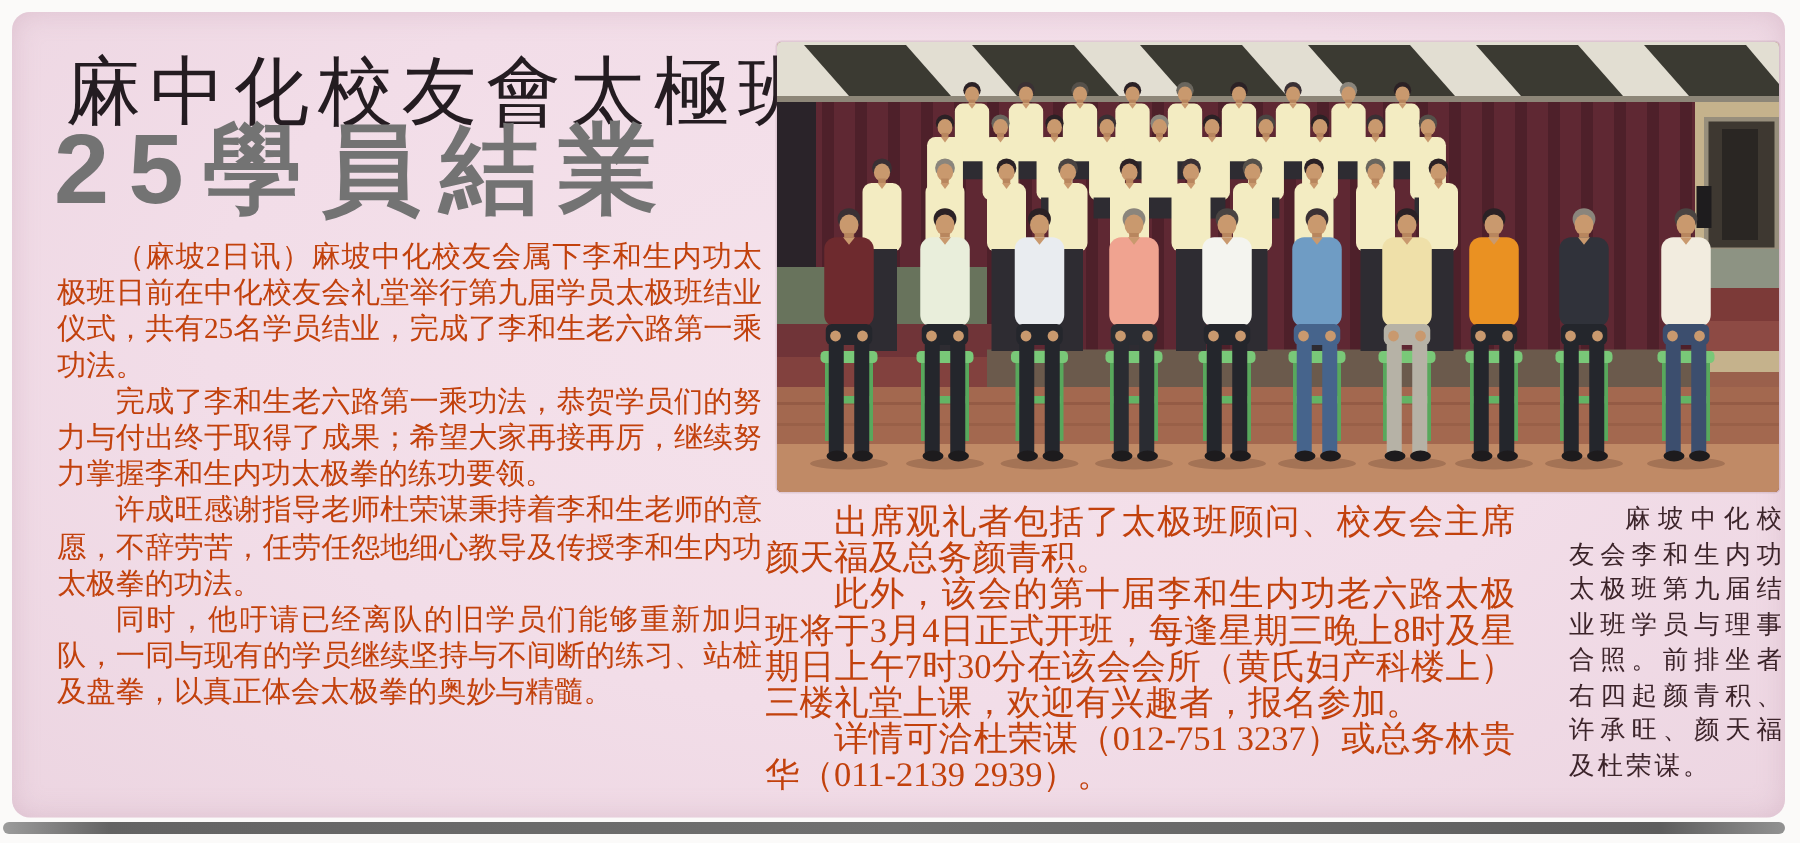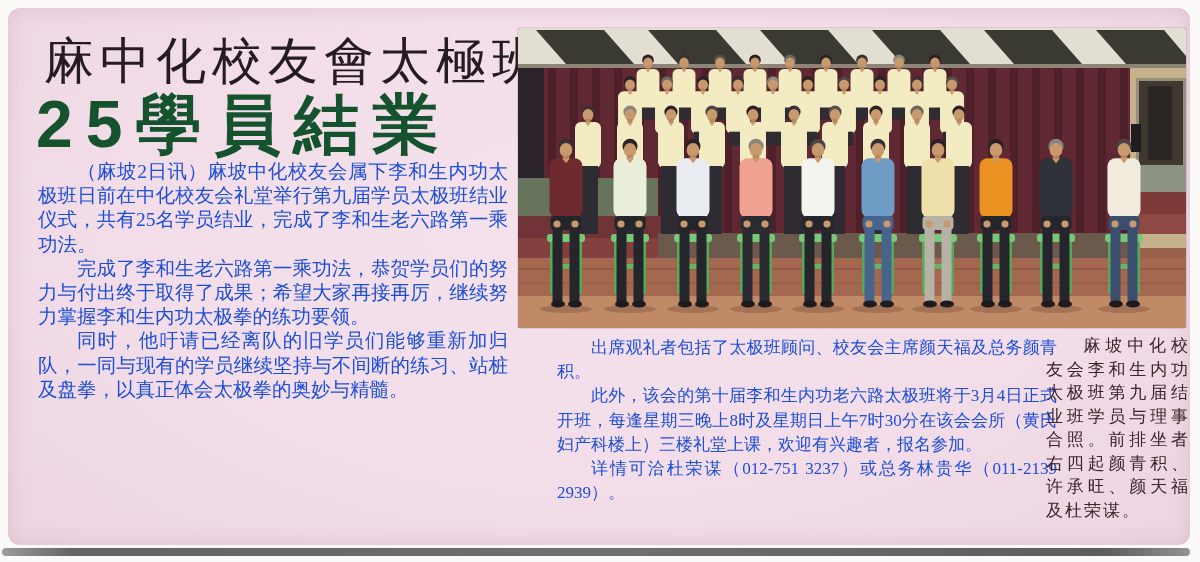--- a/index.html
+++ b/index.html
@@ -22,34 +22,34 @@
     border-radius:5px;
     filter:blur(.4px);
   }
   .kicker{
     position:absolute;left:44px;top:28px;
     font-size:50px;letter-spacing:6px;color:#241c21;
     font-family:"Liberation Serif", serif;font-weight:500;
     white-space:nowrap;
   }
   .title{
-    position:absolute;left:36px;top:80px;
-    font-size:66px;font-weight:900;letter-spacing:13px;color:#14532d;
+    position:absolute;left:36px;top:68px;
+    font-size:66px;font-weight:900;letter-spacing:13px;color:#737373;
     font-family:"Liberation Sans", sans-serif;
     white-space:nowrap;
   }
-  .col{color:#1d4ed8;text-align:justify;text-justify:inter-ideograph;}
+  .col{color:#c2410c;text-align:justify;text-justify:inter-ideograph;}
   .col p{margin:0;text-indent:2em;}
   .left-col{
     position:absolute;left:38px;top:160px;width:470px;
     font-size:19.5px;line-height:24.2px;
   }
   .mid-col{
-    position:absolute;left:557px;top:336px;width:500px;
-    font-size:17px;line-height:24.2px;
+    position:absolute;left:510px;top:336px;width:500px;
+    font-size:23px;line-height:24.2px;
   }
   .caption-col{
     position:absolute;left:1046px;top:334px;width:144px;
     font-size:17px;line-height:23.5px;font-weight:normal;
     letter-spacing:2px;color:#3c242a;
     text-align:justify;text-justify:inter-character;
   }
   .caption-col p{margin:0;text-indent:2.2em;}
   .photo{
     position:absolute;left:518px;top:28px;width:668px;height:300px;
@@ -62,20 +62,21 @@
 <body>
 
 <div class="clipping"></div>
 
 <div class="kicker">麻中化校友會太極班</div>
 <div class="title">25學員結業</div>
 
 <div class="col left-col">
   <p>（麻坡2日讯）麻坡中化校友会属下李和生内功太极班日前在中化校友会礼堂举行第九届学员太极班结业仪式，共有25名学员结业，完成了李和生老六路第一乘功法。</p>
   <p>完成了李和生老六路第一乘功法，恭贺学员们的努力与付出终于取得了成果；希望大家再接再厉，继续努力掌握李和生内功太极拳的练功要领。</p>
+  <p>许成旺感谢指导老师杜荣谋秉持着李和生老师的意愿，不辞劳苦，任劳任怨地细心教导及传授李和生内功太极拳的功法。</p>
   <p>同时，他吁请已经离队的旧学员们能够重新加归队，一同与现有的学员继续坚持与不间断的练习、站桩及盘拳，以真正体会太极拳的奥妙与精髓。</p>
 </div>
 
 <div class="photo">
   <svg width="668" height="300" viewBox="0 0 668 300" xmlns="http://www.w3.org/2000/svg">
 
     <rect x="0" y="0" width="668" height="300" fill="#9a604c"></rect>
 
     <rect x="0" y="0" width="668" height="40" fill="#e2ded2"></rect>
     <polygon points="18,2 86,2 116,36 48,36" fill="#3b3a32"></polygon>

